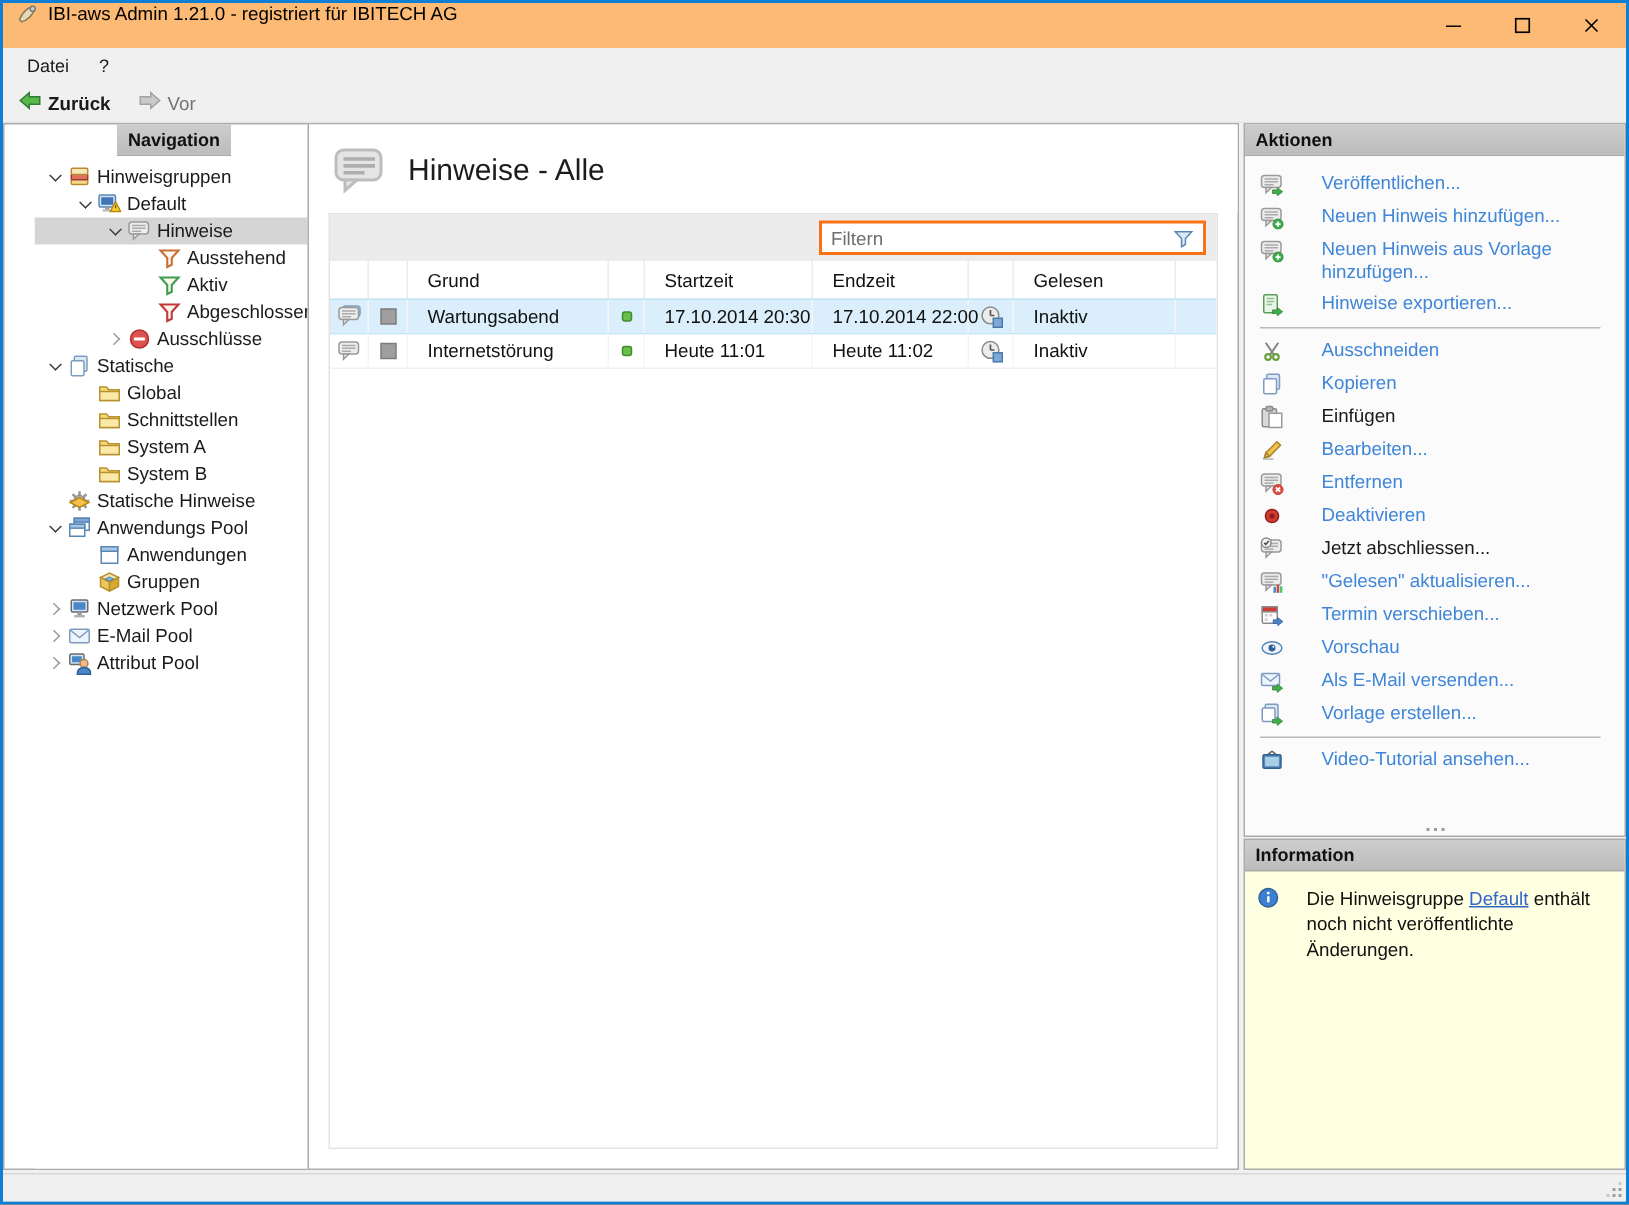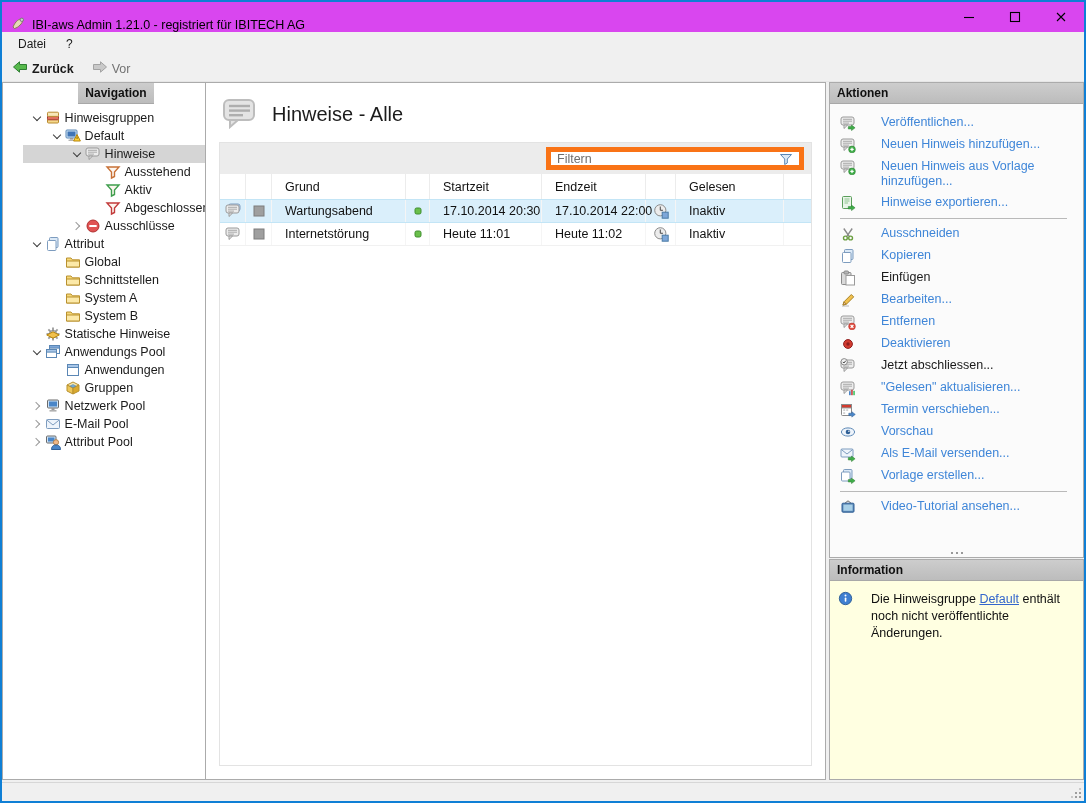--- a/index.html
+++ b/index.html
@@ -4,21 +4,21 @@
 <style>
   html,body{margin:0;padding:0;background:#444;}
   *{box-sizing:border-box;}
   #window{
     position:relative;width:1086px;height:803px;margin:0 auto;
     background:#f0f0f0;border:2px solid #0f7fd5;
     font-family:"Liberation Sans","DejaVu Sans",sans-serif;font-size:12px;color:#1a1a1a;
     overflow:hidden;
   }
   
-  .titlebar{position:absolute;left:0;top:0;right:0;height:30px;background:#d946ef;display:flex;align-items:flex-end;}
+  .titlebar{position:absolute;left:0;top:0;right:0;height:30px;background:#fdba74;display:flex;align-items:flex-start;}
   .titlebar .app-icon{margin:0 6px 0 8px;width:16px;height:16px;flex:none;}
   .titlebar .title-text{font-size:12.5px;color:#000;}
   .win-controls{margin-left:auto;display:flex;height:100%;}
   .win-btn{width:46px;height:100%;display:flex;align-items:center;justify-content:center;}
   
   .menubar{position:absolute;left:0;top:30px;right:0;height:24px;background:#f0f0f0;display:flex;align-items:center;padding-left:8px;gap:4px;}
   .menu-item{padding:3px 8px;}
   .toolbar{position:absolute;left:0;top:54px;right:0;height:26px;background:#f0f0f0;display:flex;align-items:center;padding-left:6px;gap:10px;border-bottom:1px solid #e6e6e6;}
   .tool-btn{display:flex;align-items:center;gap:4px;padding:2px 4px;}
   .tool-btn .lbl{font-weight:bold;font-size:12.5px;}
@@ -38,21 +38,21 @@
   .chev{width:16px;height:16px;flex:none;display:inline-flex;align-items:center;justify-content:center;}
   .chev.expanded::before{content:'';width:5px;height:5px;border-right:1.6px solid #3c3c3c;border-bottom:1.6px solid #3c3c3c;transform:rotate(45deg);margin-top:-2px;}
   .chev.collapsed::before{content:'';width:5px;height:5px;border-right:1.6px solid #9a9a9a;border-bottom:1.6px solid #9a9a9a;transform:rotate(-45deg);margin-left:-2px;}
   .tree-icon,.act-icon{width:16px;height:16px;flex:none;display:inline-block;}
   .tree-icon svg,.act-icon svg{display:block;}
   
   .main-head{flex:none;display:flex;align-items:center;gap:14px;padding:14px 0 10px 16px;background:#fff;}
   .main-title{font-size:20px;color:#1c1c1c;}
   .table-wrap{flex:1;margin:0 13px 13px 13px;border:1px solid #e3e3e3;display:flex;flex-direction:column;overflow:hidden;}
   .filter-strip{flex:none;height:31px;background:#ececec;position:relative;}
-  .filter-box{position:absolute;right:7px;top:4px;width:258px;height:23px;background:#fff;border:5px solid #f97316;display:flex;align-items:center;gap:32px;}
+  .filter-box{position:absolute;right:7px;top:4px;width:258px;height:23px;background:#fff;border:2px solid #f97316;display:flex;align-items:center;gap:32px;}
   .filter-box input{flex:1;border:none;outline:none;background:transparent;font-family:inherit;font-size:12.5px;padding:0 6px;color:#222;}
   .filter-box input::placeholder{color:#6e6e6e;}
   .filter-box .funnel{flex:none;margin-right:5px;width:16px;height:16px;}
   .thead{flex:none;height:25px;display:flex;background:#fff;}
   .thead .cell{display:flex;align-items:center;padding-left:13px;font-size:12.5px;color:#111;border-right:1px solid #ececec;}
   .trow{flex:none;height:23px;display:flex;background:#fff;border-bottom:1px solid #f1f1f1;}
   .trow .cell{display:flex;align-items:center;padding-left:13px;font-size:12.5px;color:#111;border-right:1px solid #f5f5f5;white-space:nowrap;}
   .trow.selected{background:#daeffb;border-top:1px solid #c3e5f6;border-bottom:1px solid #c3e5f6;height:24px;}
   .cell.icon-cell{justify-content:center;padding-left:0;}
   .c0{width:26px;} .c1{width:26px;} .c2{width:134px;} .c3{width:24px;}
@@ -213,21 +213,21 @@
           <span class="lbl">Ausschlüsse</span>
         </div>
         <div class="tree-row" style="padding-left: 6px;">
           <span class="chev expanded"></span>
           <span class="tree-icon">
             <svg width="16" height="16" viewBox="0 0 16 16">
               <rect x="4.5" y="1.5" width="8.5" height="10" rx="1" fill="#dbe9f7" stroke="#7d9cbf"></rect>
               <rect x="2.5" y="4.5" width="8.5" height="10" rx="1" fill="#ffffff" stroke="#7d9cbf"></rect>
             </svg>
           </span>
-          <span class="lbl">Attribut</span>
+          <span class="lbl">Statische</span>
         </div>
         <div class="tree-row" style="padding-left: 26px;">
           <span class="chev "></span>
           <span class="tree-icon">
             <svg width="16" height="16" viewBox="0 0 16 16">
               <path d="M1.5 4 L6 4 L7.5 5.8 L14.5 5.8 L14.5 13 L1.5 13 Z" fill="#f7d978" stroke="#b9912f"></path>
               <path d="M1.5 7 H14.5 V13 H1.5 Z" fill="#fce9a8" stroke="#b9912f"></path>
             </svg>
           </span>
           <span class="lbl">Global</span>

